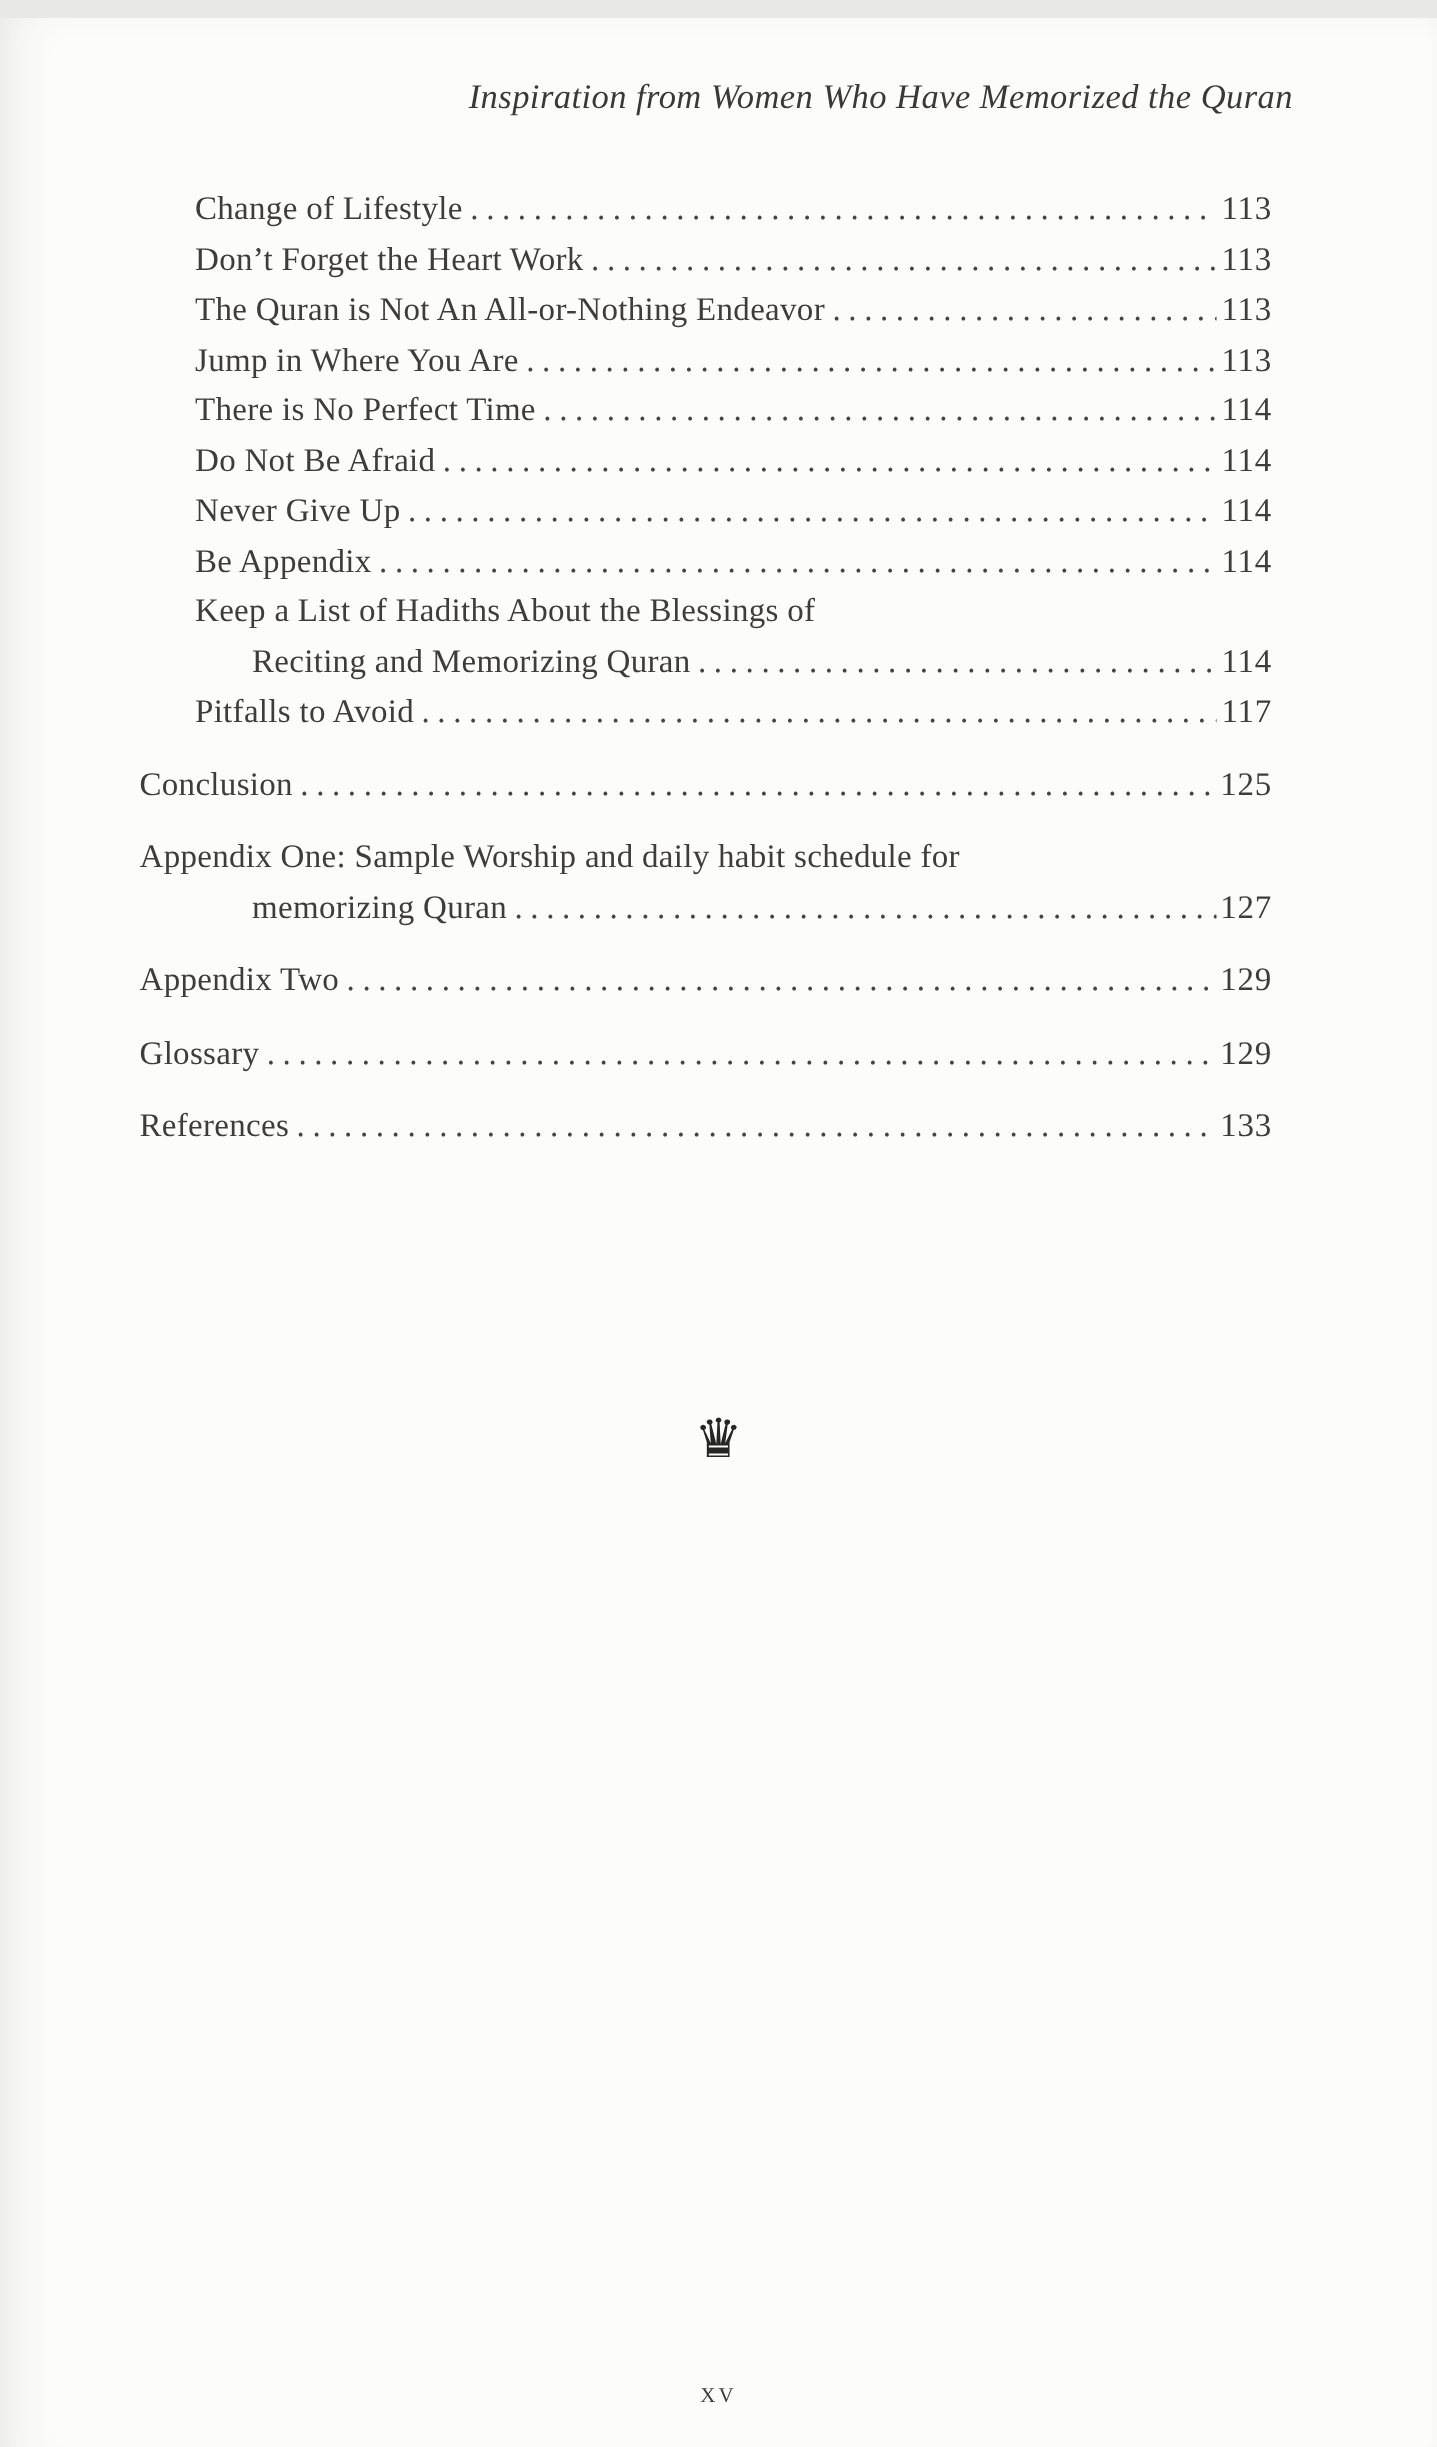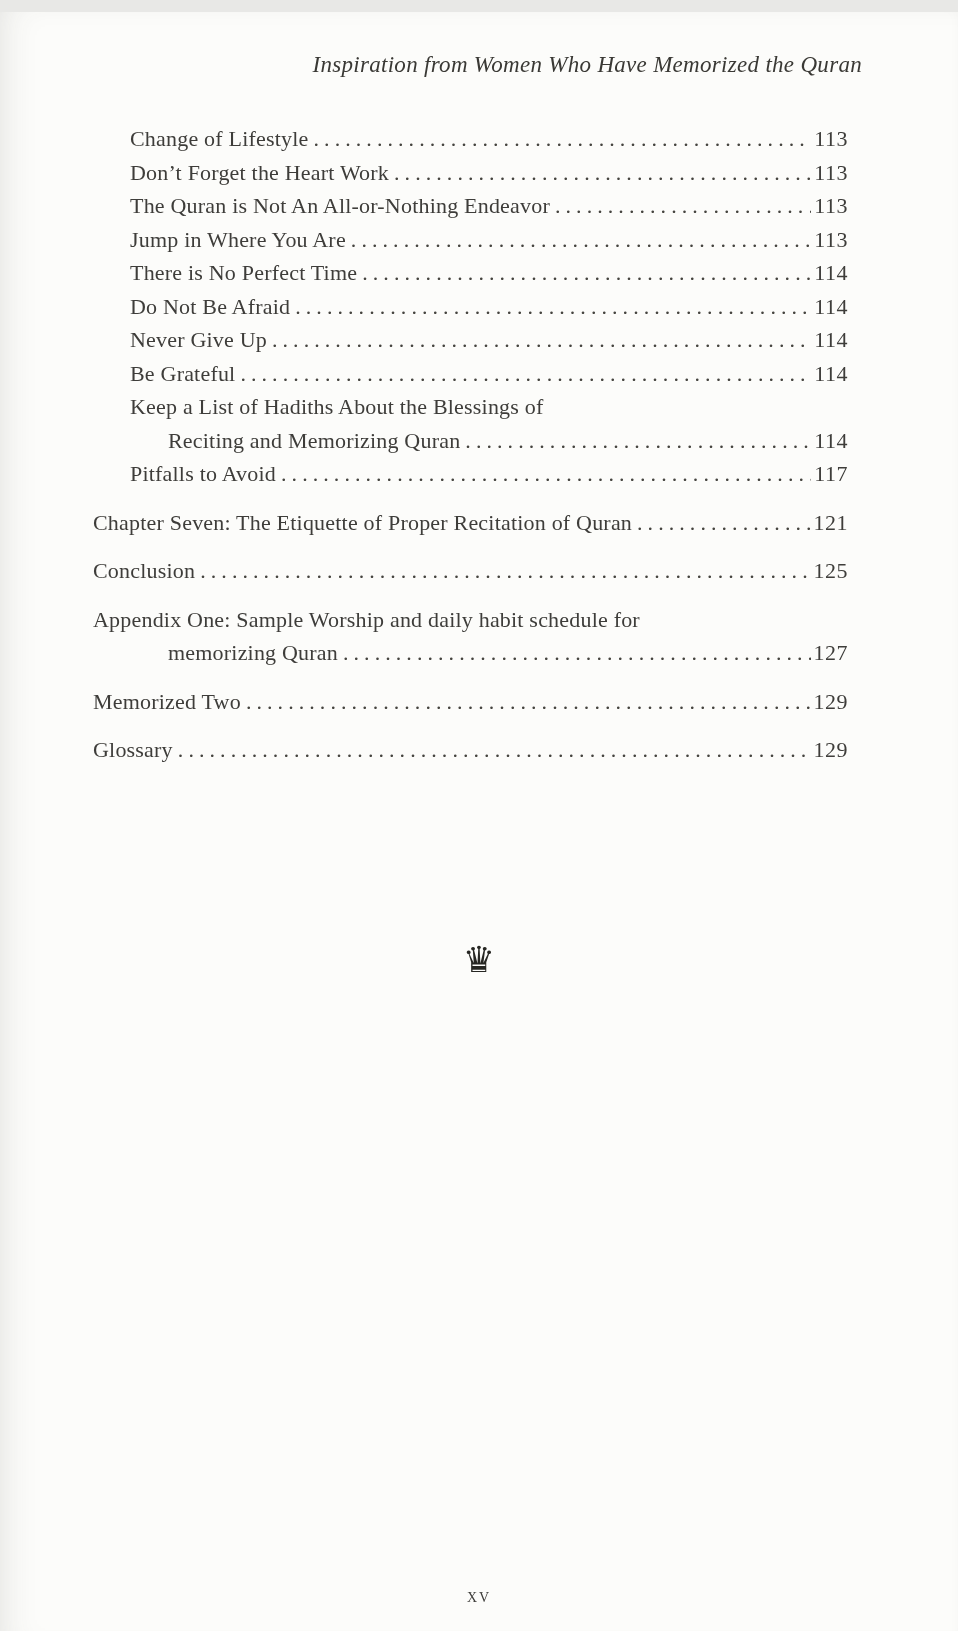--- a/index.html
+++ b/index.html
@@ -145,21 +145,21 @@
       </div>
       <div class="toc-entry level1">
         <div class="toc-line">
           <span class="toc-label">Never Give Up</span>
           <span class="dots"></span>
           <span class="toc-page">114</span>
         </div>
       </div>
       <div class="toc-entry level1">
         <div class="toc-line">
-          <span class="toc-label">Be Grateful</span>
+          <span class="toc-label">Be Appendix</span>
           <span class="dots"></span>
           <span class="toc-page">114</span>
         </div>
       </div>
       <div class="toc-entry level1">
         <div class="toc-line">
           <span class="toc-label">Keep a List of Hadiths About the Blessings of</span>
         </div>
         <div class="toc-line wrap">
           <span class="toc-label">Reciting and Memorizing Quran</span>
@@ -169,54 +169,54 @@
       </div>
       <div class="toc-entry level1">
         <div class="toc-line">
           <span class="toc-label">Pitfalls to Avoid</span>
           <span class="dots"></span>
           <span class="toc-page">117</span>
         </div>
       </div>
       <div class="toc-entry level0">
         <div class="toc-line">
-          <span class="toc-label">Chapter Seven: The Etiquette of Proper Recitation of Quran</span>
-          <span class="dots"></span>
-          <span class="toc-page">121</span>
-        </div>
-      </div>
-      <div class="toc-entry level0">
-        <div class="toc-line">
           <span class="toc-label">Conclusion</span>
           <span class="dots"></span>
           <span class="toc-page">125</span>
         </div>
       </div>
       <div class="toc-entry level0">
         <div class="toc-line">
           <span class="toc-label">Appendix One: Sample Worship and daily habit schedule for</span>
         </div>
         <div class="toc-line wrap">
           <span class="toc-label">memorizing Quran</span>
           <span class="dots"></span>
           <span class="toc-page">127</span>
         </div>
       </div>
       <div class="toc-entry level0">
         <div class="toc-line">
-          <span class="toc-label">Memorized Two</span>
+          <span class="toc-label">Appendix Two</span>
           <span class="dots"></span>
           <span class="toc-page">129</span>
         </div>
       </div>
       <div class="toc-entry level0">
         <div class="toc-line">
           <span class="toc-label">Glossary</span>
           <span class="dots"></span>
           <span class="toc-page">129</span>
+        </div>
+      </div>
+      <div class="toc-entry level0">
+        <div class="toc-line">
+          <span class="toc-label">References</span>
+          <span class="dots"></span>
+          <span class="toc-page">133</span>
         </div>
       </div>
     </div>
 
   <div class="ornament">
     <span>♛</span>
   </div>
 
   <div class="footer-page-number">xv</div>
 

